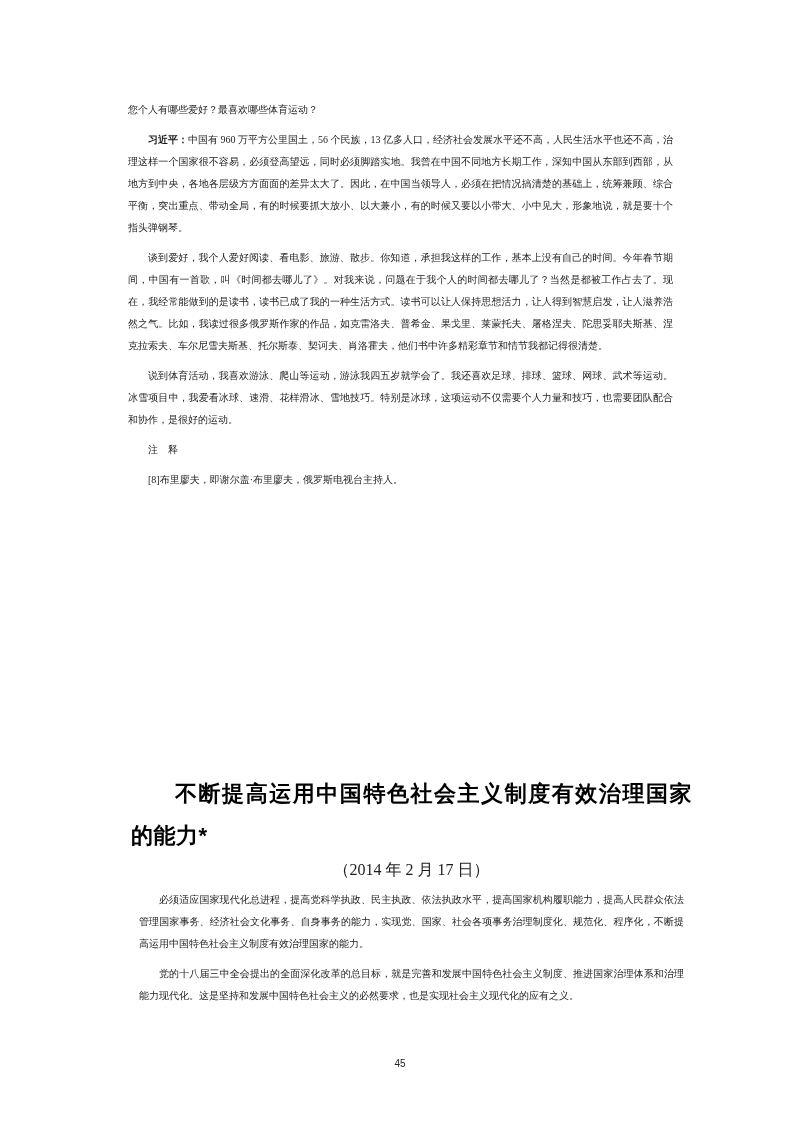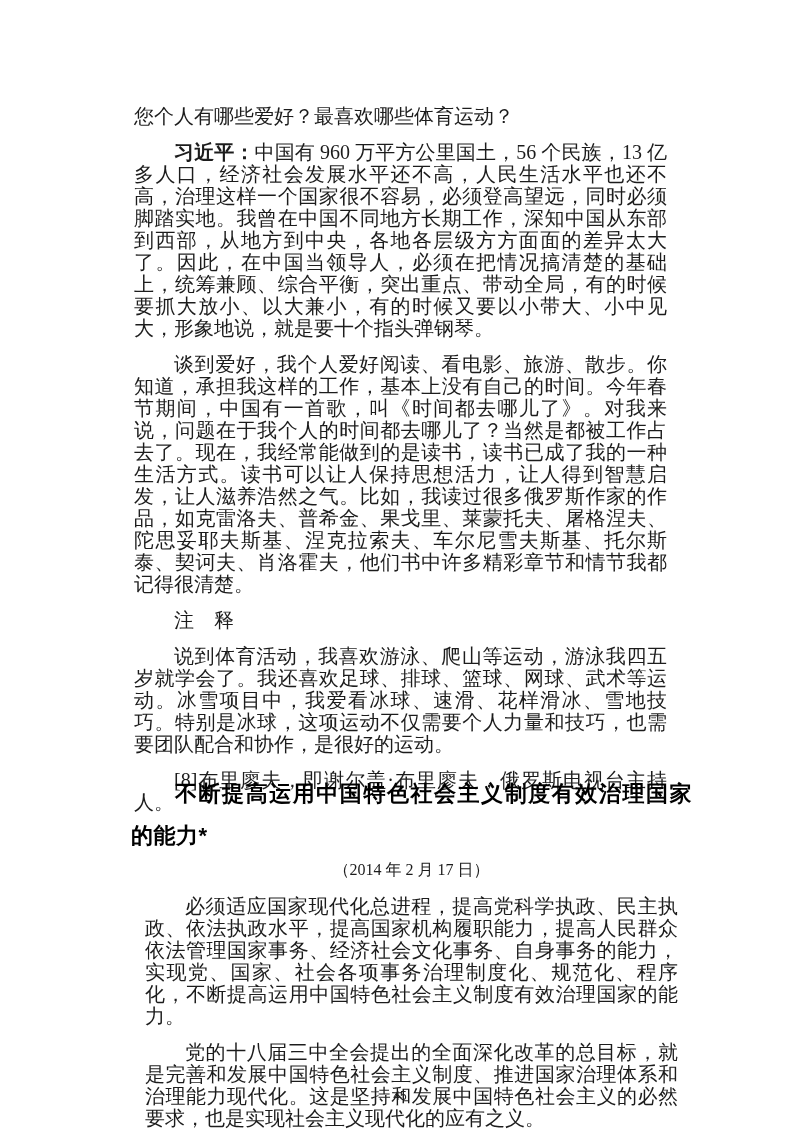--- a/index.html
+++ b/index.html
@@ -21,22 +21,22 @@
     top: 91px;
     width: 561px;
   }
   .article-block {
     position: absolute;
     left: 131px;
     top: 773px;
     width: 561px;
   }
   .para {
-    margin: 14px;
-    font-size: 20px;
+    margin: 8px;
+    font-size: 10px;
     line-height: 22px;
     color: #1c1c1c;
     text-align: justify;
     text-indent: 2em;
     font-family: "Liberation Serif", "DejaVu Serif", serif;
   }
   .no-indent {
     text-indent: 0;
   }
   .speaker {
@@ -58,44 +58,44 @@
     font-size: 16px;
     line-height: 22px;
     color: #1c1c1c;
     text-align: center;
     text-indent: 0;
   }
   .page-number {
     position: absolute;
     left: 0;
     right: 0;
-    top: 1088px;
+    top: 1056px;
     text-align: center;
-    font-size: 12px;
+    font-size: 10px;
     line-height: 16px;
     color: #222222;
     font-family: "Liberation Sans", "DejaVu Sans", sans-serif;
   }
 </style>
 </head>
 <body>
 
 <div class="page">
 
   <div class="interview-block">
     <p class="para no-indent">您个人有哪些爱好？最喜欢哪些体育运动？</p>
 
     <p class="para"><span class="speaker">习近平：</span><span>中国有 960 万平方公里国土，56 个民族，13 亿多人口，经济社会发展水平还不高，人民生活水平也还不高，治理这样一个国家很不容易，必须登高望远，同时必须脚踏实地。我曾在中国不同地方长期工作，深知中国从东部到西部，从地方到中央，各地各层级方方面面的差异太大了。因此，在中国当领导人，必须在把情况搞清楚的基础上，统筹兼顾、综合平衡，突出重点、带动全局，有的时候要抓大放小、以大兼小，有的时候又要以小带大、小中见大，形象地说，就是要十个指头弹钢琴。</span></p>
 
 
     <p class="para">谈到爱好，我个人爱好阅读、看电影、旅游、散步。你知道，承担我这样的工作，基本上没有自己的时间。今年春节期间，中国有一首歌，叫《时间都去哪儿了》。对我来说，问题在于我个人的时间都去哪儿了？当然是都被工作占去了。现在，我经常能做到的是读书，读书已成了我的一种生活方式。读书可以让人保持思想活力，让人得到智慧启发，让人滋养浩然之气。比如，我读过很多俄罗斯作家的作品，如克雷洛夫、普希金、果戈里、莱蒙托夫、屠格涅夫、陀思妥耶夫斯基、涅克拉索夫、车尔尼雪夫斯基、托尔斯泰、契诃夫、肖洛霍夫，他们书中许多精彩章节和情节我都记得很清楚。</p>
 
+    <p class="para">说到体育活动，我喜欢游泳、爬山等运动，游泳我四五岁就学会了。我还喜欢足球、排球、篮球、网球、武术等运动。冰雪项目中，我爱看冰球、速滑、花样滑冰、雪地技巧。特别是冰球，这项运动不仅需要个人力量和技巧，也需要团队配合和协作，是很好的运动。</p>
+
     <p class="para">注　释</p>
-
-    <p class="para">说到体育活动，我喜欢游泳、爬山等运动，游泳我四五岁就学会了。我还喜欢足球、排球、篮球、网球、武术等运动。冰雪项目中，我爱看冰球、速滑、花样滑冰、雪地技巧。特别是冰球，这项运动不仅需要个人力量和技巧，也需要团队配合和协作，是很好的运动。</p>
 
     <p class="para">[8]布里廖夫，即谢尔盖·布里廖夫，俄罗斯电视台主持人。</p>
   </div>
 
   <div class="article-block">
     <h1 class="article-title">不断提高运用中国特色社会主义制度有效治理国家的能力*</h1>
 
     <p class="article-date">（2014 年 2 月 17 日）</p>
 
     <p class="para">必须适应国家现代化总进程，提高党科学执政、民主执政、依法执政水平，提高国家机构履职能力，提高人民群众依法管理国家事务、经济社会文化事务、自身事务的能力，实现党、国家、社会各项事务治理制度化、规范化、程序化，不断提高运用中国特色社会主义制度有效治理国家的能力。</p>

